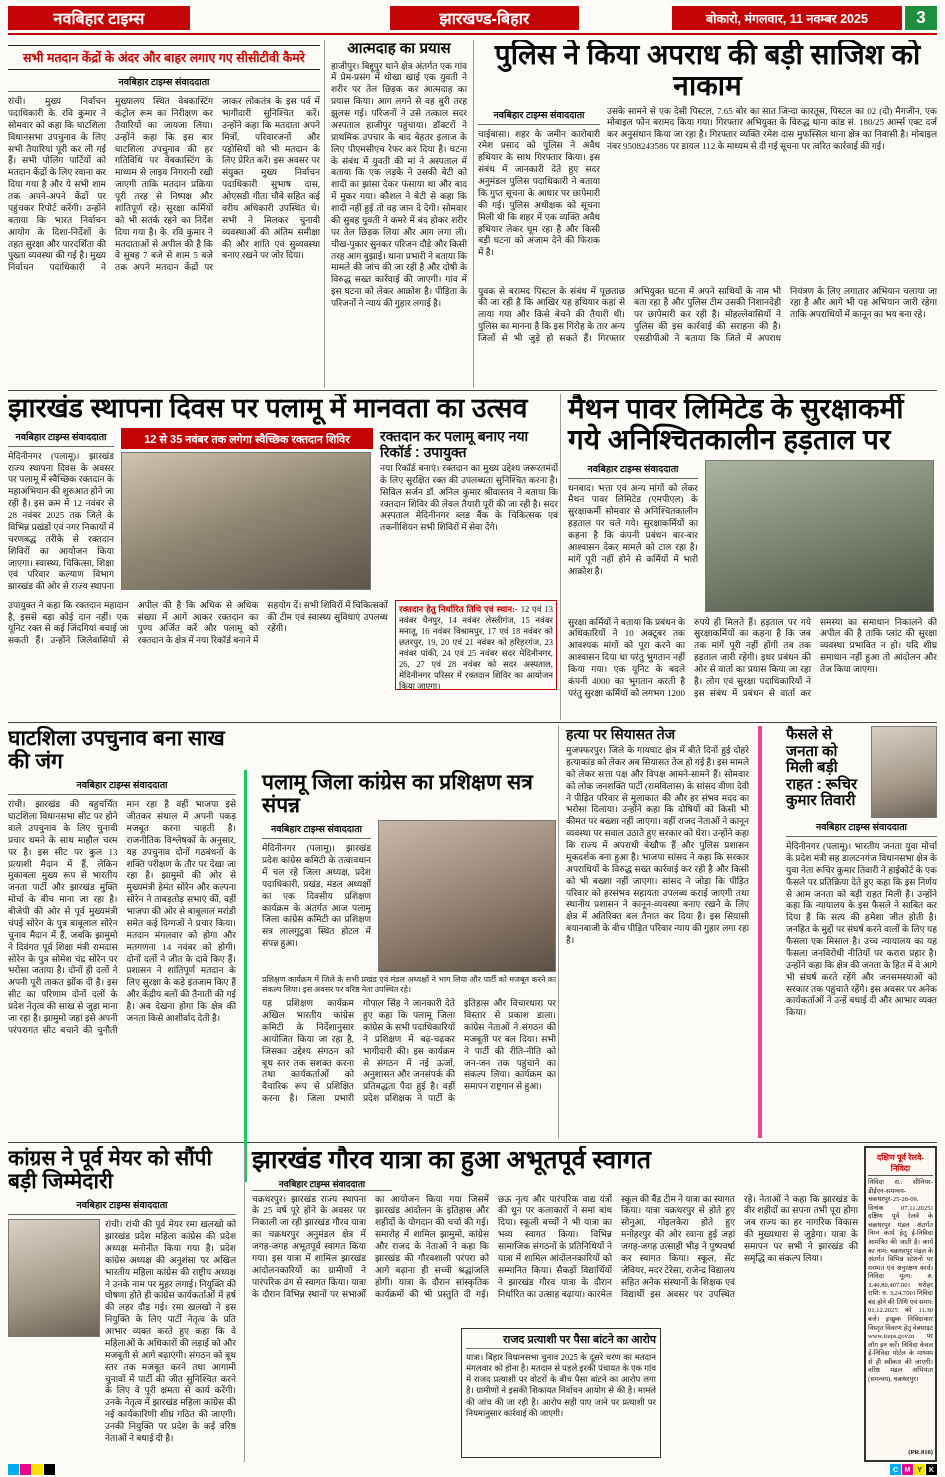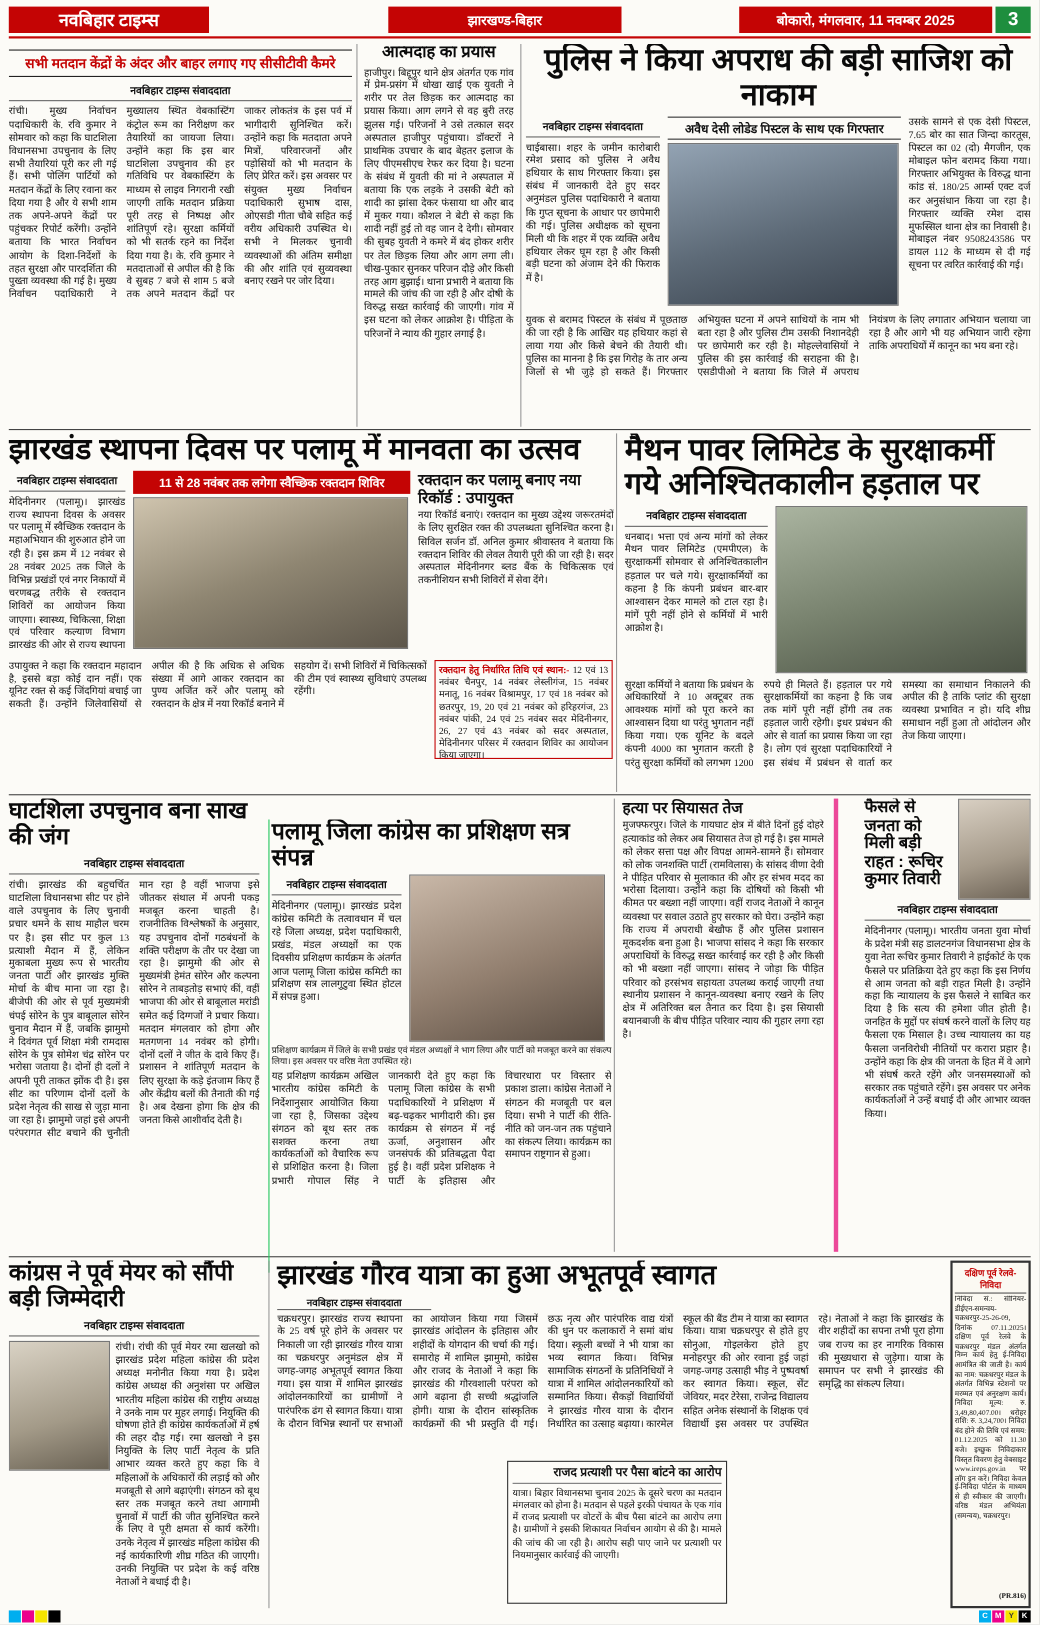--- a/index.html
+++ b/index.html
@@ -8,21 +8,21 @@
     position: relative; width: 945px; height: 1477px; margin: 0 auto;
     background: #fcfbf7; color:#111; overflow: hidden;
     font-family: "Liberation Serif", "DejaVu Serif", serif;
   }
   .mast {
     position: absolute; top: 6px; height: 24px; background:#c40404; color:#fff;
     font-weight: bold; display:flex; align-items:center; justify-content:center;
     font-family:"Liberation Sans","DejaVu Sans",sans-serif;
   }
   #mast-left  { left: 8px;   width: 182px; font-size: 16px; }
-  #mast-center{ left: 353px; width: 212px; font-size: 12px; }
+  #mast-center{ left: 390px; width: 189px; font-size: 16px; }
   #mast-right { left: 672px; width: 230px; font-size: 12.5px; }
   #page-num {
     position:absolute; top:6px; left:905px; width:32px; height:24px;
     background:#1e8e3e; color:#fff; font-weight:bold; font-size:17px;
     display:flex; align-items:center; justify-content:center;
     font-family:"Liberation Sans","DejaVu Sans",sans-serif;
   }
   .mast-rule { position:absolute; top:33px; left:8px; width:929px; height:2px; background:#c40404; }
   .hline { position:absolute; left:8px; width:929px; height:1px; background:#444; }
 
@@ -85,21 +85,21 @@
   #a5-colL { width:130px; }
   #ph-guards { width:229px; height:152px; background:linear-gradient(165deg,#aab4a0,#76806c 55%,#4c5345); }
   #a5-bottom { column-count:3; height:112px; margin-top:5px; }
 
   
   #a6 { left:8px; top:726px; width:228px; height:412px; }
   #a6 .hl { font-size:21px; margin-bottom:4px; }
   #a6 .btxt { column-count:2; height:340px; }
 
   
-  #a7 { left:244px; top:745px; width:312px; height:412px; border-left:1px solid #22c55e; padding-left:2px; }
+  #a7 { left:244px; top:770px; width:312px; height:412px; border-left:3px solid #22c55e; padding-left:15px; }
   #a7 .hl { font-size:21px; margin-bottom:4px; }
   #a7-rowA { height:152px; }
   #a7-colL { width:118px; }
   #ph-congress { width:178px; height:152px; background:linear-gradient(160deg,#c9b8a8,#927f6f 55%,#5c4f44); }
   .caption { font-size:8px; line-height:1.25; text-align:justify; margin:3px 0; color:#222; }
   #a7-bottom { column-count:3; height:160px; }
 
   
   #a8 { left:558px; top:726px; width:198px; height:412px; border-left:1px solid #999; padding:0 7px; }
   #a8 .mini-head { font-size:14px; margin-bottom:3px; }
@@ -174,51 +174,47 @@
     <div class="btxt">हाजीपुर। बिद्दूपुर थाने क्षेत्र अंतर्गत एक गांव में प्रेम-प्रसंग में धोखा खाई एक युवती ने शरीर पर तेल छिड़क कर आत्मदाह का प्रयास किया। आग लगने से वह बुरी तरह झुलस गई। परिजनों ने उसे तत्काल सदर अस्पताल हाजीपुर पहुंचाया। डॉक्टरों ने प्राथमिक उपचार के बाद बेहतर इलाज के लिए पीएमसीएच रेफर कर दिया है। घटना के संबंध में युवती की मां ने अस्पताल में बताया कि एक लड़के ने उसकी बेटी को शादी का झांसा देकर फंसाया था और बाद में मुकर गया। कौशल ने बेटी से कहा कि शादी नहीं हुई तो वह जान दे देगी। सोमवार की सुबह युवती ने कमरे में बंद होकर शरीर पर तेल छिड़क लिया और आग लगा ली। चीख-पुकार सुनकर परिजन दौड़े और किसी तरह आग बुझाई। थाना प्रभारी ने बताया कि मामले की जांच की जा रही है और दोषी के विरुद्ध सख्त कार्रवाई की जाएगी। गांव में इस घटना को लेकर आक्रोश है। पीड़िता के परिजनों ने न्याय की गुहार लगाई है।</div>
   </section>
 
   <section id="a3">
     <h1 class="hl">पुलिस ने किया अपराध की बड़ी साजिश को नाकाम</h1>
     <div class="row" id="a3-cols">
       <div id="a3-colL">
         <div class="byline">नवबिहार टाइम्स संवाददाता</div>
         <div class="btxt" style="height:146px">चाईबासा। शहर के जमीन कारोबारी रमेश प्रसाद को पुलिस ने अवैध हथियार के साथ गिरफ्तार किया। इस संबंध में जानकारी देते हुए सदर अनुमंडल पुलिस पदाधिकारी ने बताया कि गुप्त सूचना के आधार पर छापेमारी की गई। पुलिस अधीक्षक को सूचना मिली थी कि शहर में एक व्यक्ति अवैध हथियार लेकर घूम रहा है और किसी बड़ी घटना को अंजाम देने की फिराक में है।</div>
       </div>
-      <div id="a3-mid">
-        <div class="strip">अवैध देसी लोडेड पिस्टल के साथ एक गिरफ्तार</div>
-        <div class="photo" id="ph-police"></div>
-      </div>
       <div id="a3-colR">
         <div class="btxt" style="height:176px">उसके सामने से एक देसी पिस्टल, 7.65 बोर का सात जिन्दा कारतूस, पिस्टल का 02 (दो) मैगजीन, एक मोबाइल फोन बरामद किया गया। गिरफ्तार अभियुक्त के विरुद्ध थाना कांड सं. 180/25 आर्म्स एक्ट दर्ज कर अनुसंधान किया जा रहा है। गिरफ्तार व्यक्ति रमेश दास मुफस्सिल थाना क्षेत्र का निवासी है। मोबाइल नंबर 9508243586 पर डायल 112 के माध्यम से दी गई सूचना पर त्वरित कार्रवाई की गई।</div>
       </div>
     </div>
     <div class="btxt" id="a3-bottom">युवक से बरामद पिस्टल के संबंध में पूछताछ की जा रही है कि आखिर यह हथियार कहां से लाया गया और किसे बेचने की तैयारी थी। पुलिस का मानना है कि इस गिरोह के तार अन्य जिलों से भी जुड़े हो सकते हैं। गिरफ्तार अभियुक्त घटना में अपने साथियों के नाम भी बता रहा है और पुलिस टीम उसकी निशानदेही पर छापेमारी कर रही है। मोहल्लेवासियों ने पुलिस की इस कार्रवाई की सराहना की है। एसडीपीओ ने बताया कि जिले में अपराध नियंत्रण के लिए लगातार अभियान चलाया जा रहा है और आगे भी यह अभियान जारी रहेगा ताकि अपराधियों में कानून का भय बना रहे।</div>
   </section>
 
   <section id="a4">
     <h1 class="hl">झारखंड स्थापना दिवस पर पलामू में मानवता का उत्सव</h1>
     <div class="row" id="a4-rowA">
       <div id="a4-colL">
         <div class="byline">नवबिहार टाइम्स संवाददाता</div>
         <div class="btxt" style="height:138px">मेदिनीनगर (पलामू)। झारखंड राज्य स्थापना दिवस के अवसर पर पलामू में स्वैच्छिक रक्तदान के महाअभियान की शुरुआत होने जा रही है। इस क्रम में 12 नवंबर से 28 नवंबर 2025 तक जिले के विभिन्न प्रखंडों एवं नगर निकायों में चरणबद्ध तरीके से रक्तदान शिविरों का आयोजन किया जाएगा। स्वास्थ्य, चिकित्सा, शिक्षा एवं परिवार कल्याण विभाग झारखंड की ओर से राज्य स्थापना दिवस समारोह एक उत्सव के रूप में मनाया जाएगा।</div>
       </div>
       <div id="a4-mid">
-        <div class="red-box">11 से 28 नवंबर तक लगेगा स्वैच्छिक रक्तदान शिविर</div>
+        <div class="red-box">12 से 35 नवंबर तक लगेगा स्वैच्छिक रक्तदान शिविर</div>
         <div class="photo" id="ph-meeting"></div>
       </div>
       <div id="a4-colR">
         <div class="mini-head">रक्तदान कर पलामू बनाए नया रिकॉर्ड : उपायुक्त</div>
         <div class="btxt" style="height:122px">नया रिकॉर्ड बनाएं। रक्तदान का मुख्य उद्देश्य जरूरतमंदों के लिए सुरक्षित रक्त की उपलब्धता सुनिश्चित करना है। सिविल सर्जन डॉ. अनिल कुमार श्रीवास्तव ने बताया कि रक्तदान शिविर की लेवल तैयारी पूरी की जा रही है। सदर अस्पताल मेदिनीनगर ब्लड बैंक के चिकित्सक एवं तकनीशियन सभी शिविरों में सेवा देंगे।</div>
       </div>
     </div>
     <div class="row" id="a4-rowB">
       <div class="btxt" id="a4-bottom">उपायुक्त ने कहा कि रक्तदान महादान है, इससे बड़ा कोई दान नहीं। एक यूनिट रक्त से कई जिंदगियां बचाई जा सकती हैं। उन्होंने जिलेवासियों से अपील की है कि अधिक से अधिक संख्या में आगे आकर रक्तदान का पुण्य अर्जित करें और पलामू को रक्तदान के क्षेत्र में नया रिकॉर्ड बनाने में सहयोग दें। सभी शिविरों में चिकित्सकों की टीम एवं स्वास्थ्य सुविधाएं उपलब्ध रहेंगी।</div>
       <div class="sched">
-        <span class="sched-title">रक्तदान हेतु निर्धारित तिथि एवं स्थान:- </span><span>12 एवं 13 नवंबर चैनपुर, 14 नवंबर लेस्लीगंज, 15 नवंबर मनातू, 16 नवंबर विश्रामपुर, 17 एवं 18 नवंबर को छतरपुर, 19, 20 एवं 21 नवंबर को हरिहरगंज, 23 नवंबर पांकी, 24 एवं 25 नवंबर सदर मेदिनीनगर, 26, 27 एवं 43 नवंबर को सदर अस्पताल, मेदिनीनगर परिसर में रक्तदान शिविर का आयोजन किया जाएगा।</span>
+        <span class="sched-title">रक्तदान हेतु निर्धारित तिथि एवं स्थान:- </span><span>12 एवं 13 नवंबर चैनपुर, 14 नवंबर लेस्लीगंज, 15 नवंबर मनातू, 16 नवंबर विश्रामपुर, 17 एवं 18 नवंबर को छतरपुर, 19, 20 एवं 21 नवंबर को हरिहरगंज, 23 नवंबर पांकी, 24 एवं 25 नवंबर सदर मेदिनीनगर, 26, 27 एवं 28 नवंबर को सदर अस्पताल, मेदिनीनगर परिसर में रक्तदान शिविर का आयोजन किया जाएगा।</span>
       </div>
     </div>
   </section>
 
   <section id="a5">
     <h1 class="hl">मैथन पावर लिमिटेड के सुरक्षाकर्मी गये अनिश्चितकालीन हड़ताल पर</h1>
     <div class="row" id="a5-rowA">
       <div id="a5-colL">
         <div class="byline">नवबिहार टाइम्स संवाददाता</div>
         <div class="btxt" style="height:130px">धनबाद। भत्ता एवं अन्य मांगों को लेकर मैथन पावर लिमिटेड (एमपीएल) के सुरक्षाकर्मी सोमवार से अनिश्चितकालीन हड़ताल पर चले गये। सुरक्षाकर्मियों का कहना है कि कंपनी प्रबंधन बार-बार आश्वासन देकर मामले को टाल रहा है। मांगें पूरी नहीं होने से कर्मियों में भारी आक्रोश है।</div>

